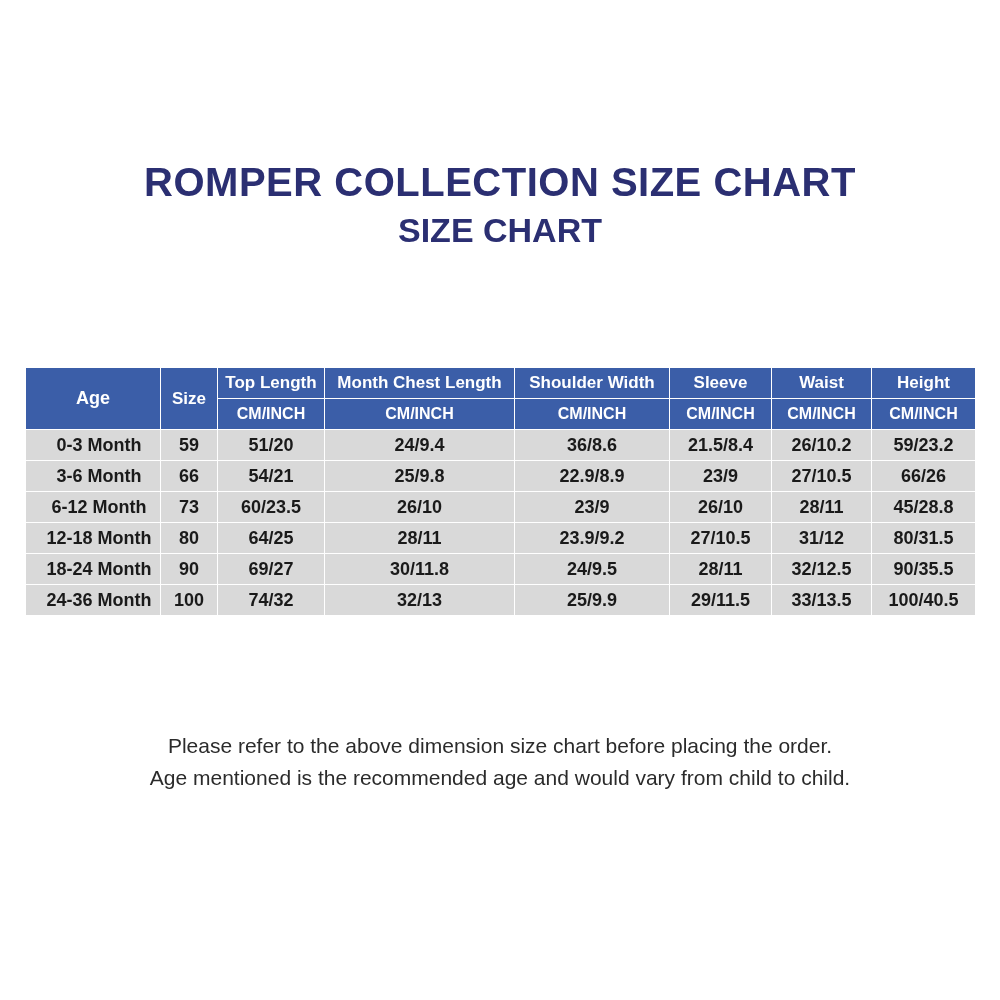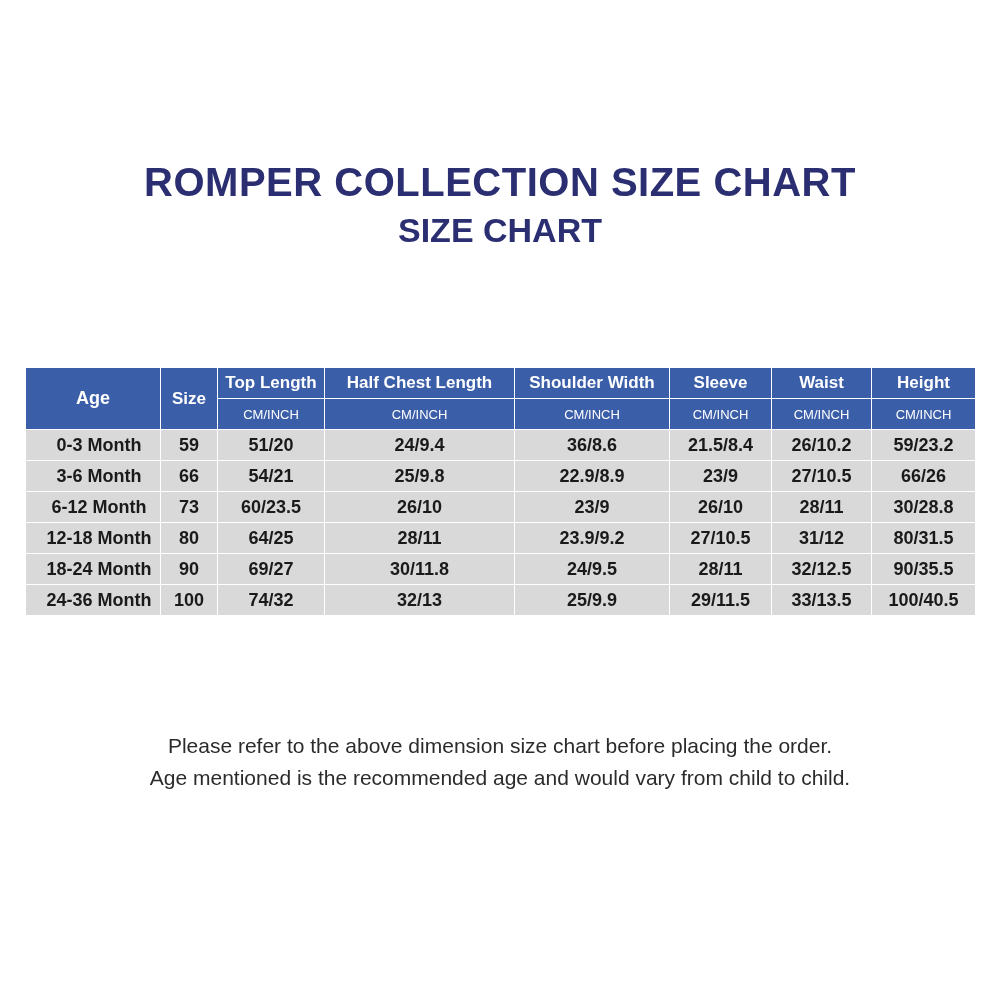--- a/index.html
+++ b/index.html
@@ -66,22 +66,22 @@
   thead th {
     background: #3b5ea8;
     color: #ffffff;
     font-weight: bold;
     font-size: 17px;
   }
   thead th.age-cell {
     font-size: 18px;
   }
   thead th.unit {
-    font-weight: normal;
-    font-size: 13px;
+    font-weight: bold;
+    font-size: 16px;
   }
   tbody td {
     background: #d9d9d9;
     border: 1px solid #595959;
     color: #1a1a1a;
     font-size: 18px;
     font-weight: bold;
   }
   tbody td.age {
     font-weight: bold;
@@ -130,21 +130,21 @@
         <col class="col-shoulder">
         <col class="col-sleeve">
         <col class="col-waist">
         <col class="col-height">
       </colgroup>
       <thead>
         <tr>
           <th class="age-cell" rowspan="2">Age</th>
           <th rowspan="2">Size</th>
           <th>Top Length</th>
-          <th>Half Chest Length</th>
+          <th>Month Chest Length</th>
           <th>Shoulder Width</th>
           <th>Sleeve</th>
           <th>Waist</th>
           <th>Height</th>
         </tr>
         <tr>
           <th class="unit">CM/INCH</th>
           <th class="unit">CM/INCH</th>
           <th class="unit">CM/INCH</th>
           <th class="unit">CM/INCH</th>
@@ -174,21 +174,21 @@
           <td>66/26</td>
         </tr>
         <tr>
           <td class="age">6-12 Month</td>
           <td>73</td>
           <td>60/23.5</td>
           <td>26/10</td>
           <td>23/9</td>
           <td>26/10</td>
           <td>28/11</td>
-          <td>30/28.8</td>
+          <td>45/28.8</td>
         </tr>
         <tr>
           <td class="age">12-18 Month</td>
           <td>80</td>
           <td>64/25</td>
           <td>28/11</td>
           <td>23.9/9.2</td>
           <td>27/10.5</td>
           <td>31/12</td>
           <td>80/31.5</td>

